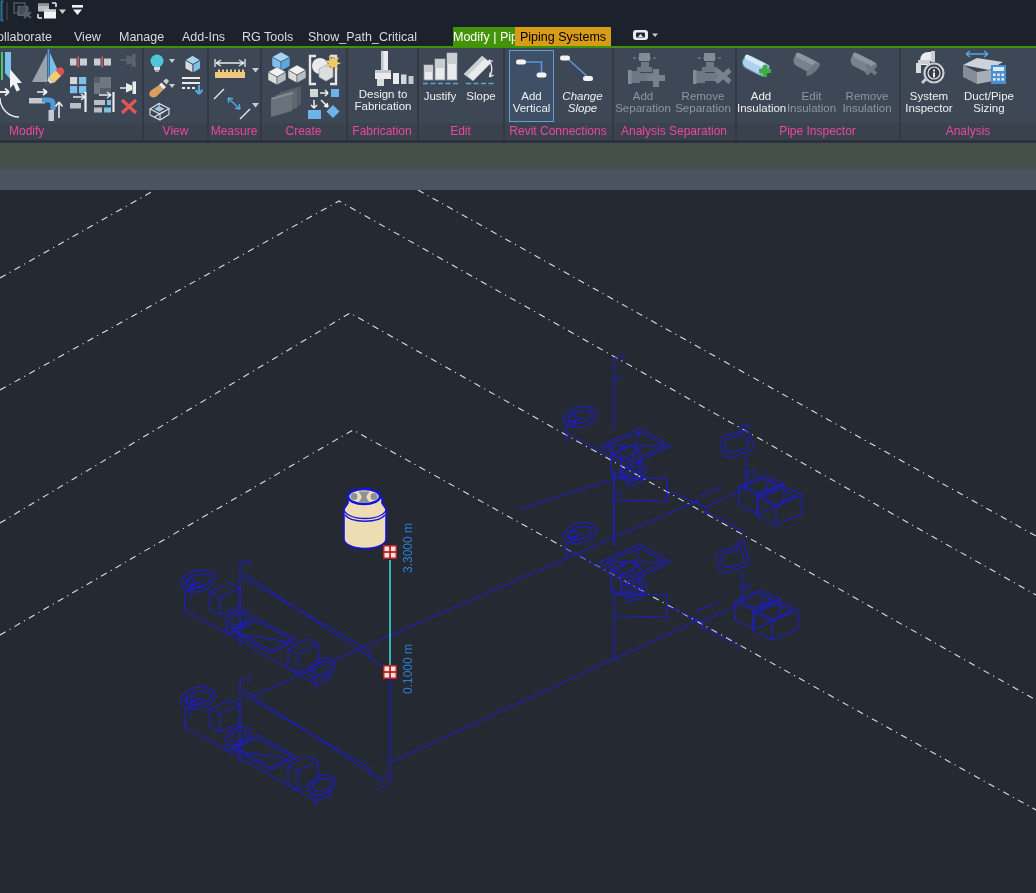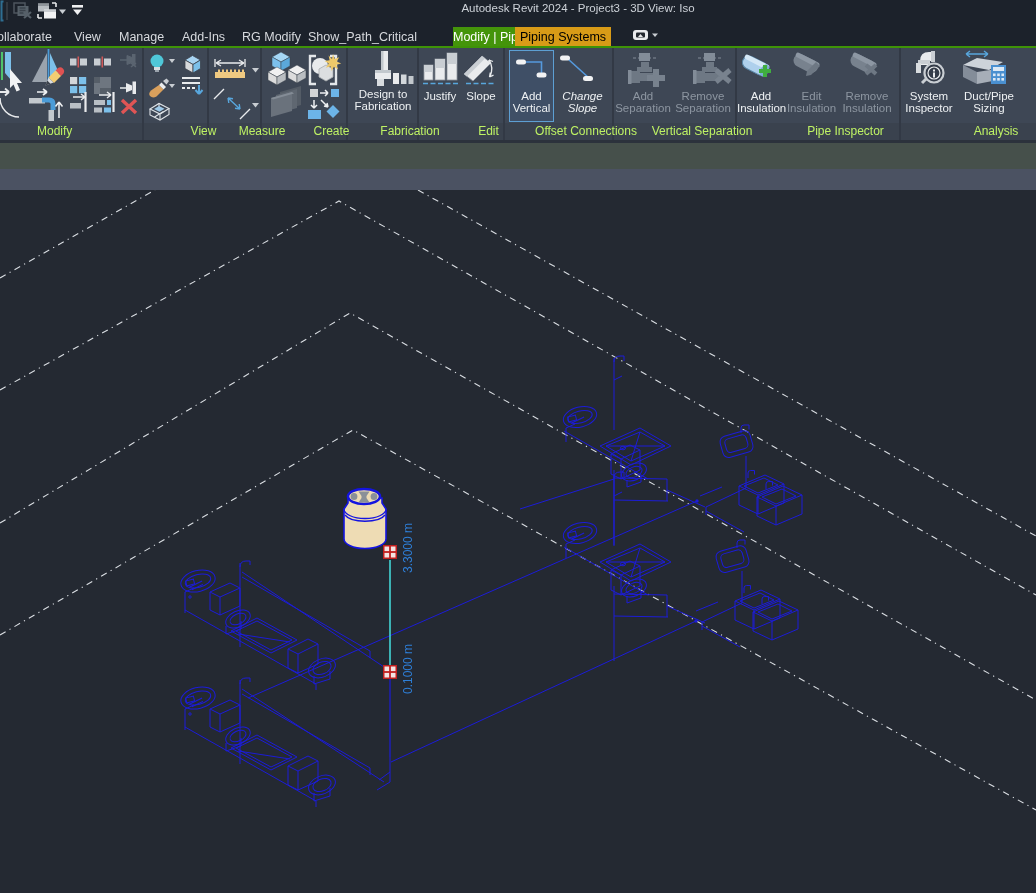--- a/index.html
+++ b/index.html
@@ -9,41 +9,40 @@
   
   #titlebar{left:0;top:0;width:1036px;height:22px;background:#1c222b;}
   #title{left:120px;top:2px;width:916px;text-align:center;color:#cdd2d8;font-size:11.5px;}
   #tabs{left:0;top:22px;width:1036px;height:24px;background:#1c222b;}
   .tab{position:absolute;top:5px;height:20px;line-height:20px;color:#d6d9dd;font-size:12.5px;}
   #greenline{left:0;top:46px;width:1036px;height:2px;background:#3e9307;}
   
   #ribbon{left:0;top:48px;width:1036px;height:75px;background:#3e4755;}
   #panelbar{left:0;top:123px;width:1036px;height:17px;background:#3a424e;}
   #ribbonedge{left:0;top:140px;width:1036px;height:3px;background:#2c323c;}
-  .plabel{position:absolute;top:124px;height:16px;line-height:15px;color:#bef264;font-size:12px;text-align:center;margin-left:28px;}
+  .plabel{position:absolute;top:124px;height:16px;line-height:15px;color:#ec4899;font-size:12px;text-align:center;}
   .psep{position:absolute;top:48px;height:92px;width:2px;background:#323945;}
   .blabel{position:absolute;color:#eef1f3;font-size:11.5px;text-align:center;line-height:11.5px;z-index:3;}
   .blabel.dis{color:#8d96a1;}
   
   #strip1{left:0;top:143px;width:1036px;height:26px;background:#46504b;}
   #strip2{left:0;top:169px;width:1036px;height:21px;background:#4b5262;border-bottom:1px solid #31363f;}
   
   #canvas{left:0;top:190px;width:1036px;height:703px;background:#242932;}
 </style>
 </head>
 <body>
 <div id="app">
   <div class="abs" id="titlebar"></div>
-  <div class="abs" id="title">Autodesk Revit 2024 - Project3 - 3D View: Iso</div>
   <div class="abs" id="tabs">
     <span class="tab" style="left:-3px;">ollaborate</span>
     <span class="tab" style="left:74px;">View</span>
     <span class="tab" style="left:119px;">Manage</span>
     <span class="tab" style="left:182px;">Add-Ins</span>
-    <span class="tab" style="left:242px;">RG Modify</span>
+    <span class="tab" style="left:242px;">RG Tools</span>
     <span class="tab" style="left:308px;">Show_Path_Critical</span>
     <span class="tab" style="left:421px;width:85px;background:#44940a;color:#fff;margin-left:32px;">Modify | Pipes</span>
     <span class="tab" style="left:515px;width:96px;background:#d89b17;color:#000000;text-align:center;">Piping Systems</span>
   </div>
   <div class="abs" id="qat" style="left:0;top:0;width:120px;height:22px;">
     <svg width="120" height="22">
       <path d="M3.5,1.5 H1.5 V20.5 H3.5" fill="none" stroke="#2e6e92" stroke-width="2"></path>
       <line x1="7" y1="2" x2="7" y2="20" stroke="#3a4148" stroke-width="1.5"></line>
       <rect x="14" y="3" width="11" height="10" fill="none" stroke="#4d565f" stroke-width="1.5"></rect>
       <rect x="17.5" y="6" width="11" height="10" fill="#566069"></rect>
@@ -81,22 +80,22 @@
     <div class="psep" style="left:503px;top:0;"></div>
     <div class="psep" style="left:612px;top:0;"></div>
     <div class="psep" style="left:735px;top:0;"></div>
     <div class="psep" style="left:899px;top:0;"></div>
     <div class="plabel" style="left:9px;top:76px;width:60px;text-align:left;">Modify</div>
     <div class="plabel" style="left:144px;top:76px;width:63px;">View</div>
     <div class="plabel" style="left:208px;top:76px;width:52px;">Measure</div>
     <div class="plabel" style="left:261px;top:76px;width:85px;">Create</div>
     <div class="plabel" style="left:347px;top:76px;width:70px;">Fabrication</div>
     <div class="plabel" style="left:418px;top:76px;width:85px;">Edit</div>
-    <div class="plabel" style="left:504px;top:76px;width:108px;">Offset Connections</div>
-    <div class="plabel" style="left:613px;top:76px;width:122px;">Vertical Separation</div>
+    <div class="plabel" style="left:504px;top:76px;width:108px;">Revit Connections</div>
+    <div class="plabel" style="left:613px;top:76px;width:122px;">Analysis Separation</div>
     <div class="plabel" style="left:736px;top:76px;width:163px;">Pipe Inspector</div>
     <div class="plabel" style="left:900px;top:76px;width:136px;">Analysis</div>
     <div class="blabel" style="left:348px;top:41px;width:70px;">Design to<br>Fabrication</div>
     <div class="blabel" style="left:418px;top:43px;width:44px;">Justify</div>
     <div class="blabel" style="left:462px;top:43px;width:38px;">Slope</div>
     <div class="blabel" style="left:509px;top:43px;width:45px;">Add<br>Vertical</div>
     <div class="blabel" style="left:556px;top:43px;width:53px;font-style:italic;">Change<br>Slope</div>
     <div class="blabel dis" style="left:614px;top:43px;width:58px;">Add<br>Separation</div>
     <div class="blabel dis" style="left:672px;top:43px;width:62px;">Remove<br>Separation</div>
     <div class="blabel" style="left:737px;top:43px;width:48px;">Add<br>Insulation</div>

